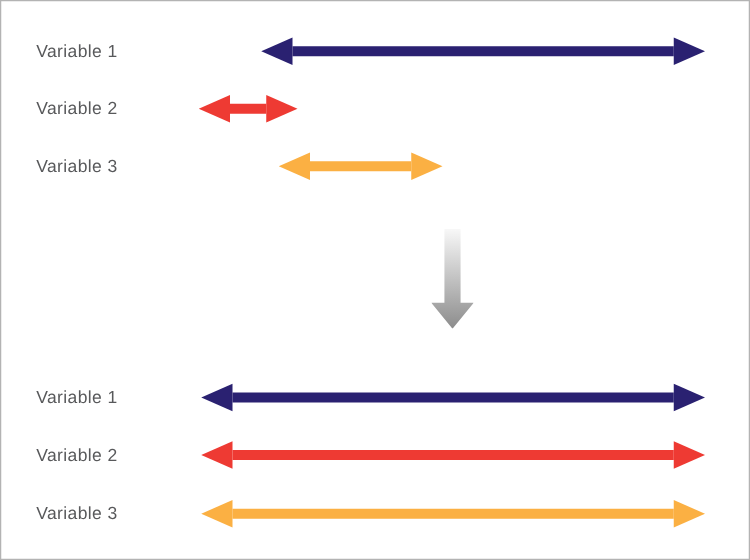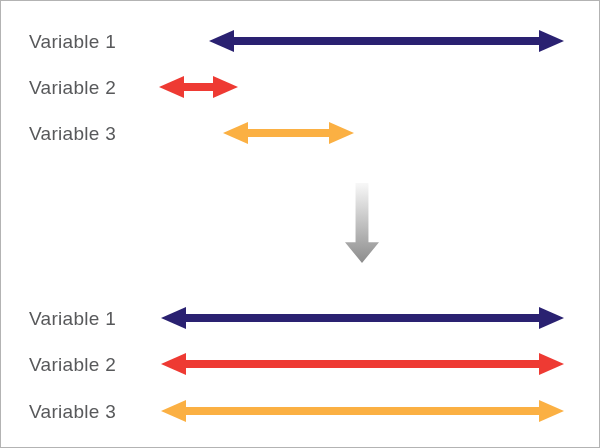--- a/index.html
+++ b/index.html
@@ -7,21 +7,21 @@
   .figure{
     position:relative;
     width:598px;height:446px;
     border:1px solid #b3b3b3;
     background:#ffffff;
     overflow:hidden;
   }
   .var-label{
     position:absolute;
     left:28px;
-    font-size:19px;
+    font-size:14px;
     line-height:19px;
     color:#58595b;
     letter-spacing:0.3px;
     transform:translateY(-50%);
     white-space:nowrap;
   }
   
   .dbl-arrow{
     position:absolute;
     height:8px;

